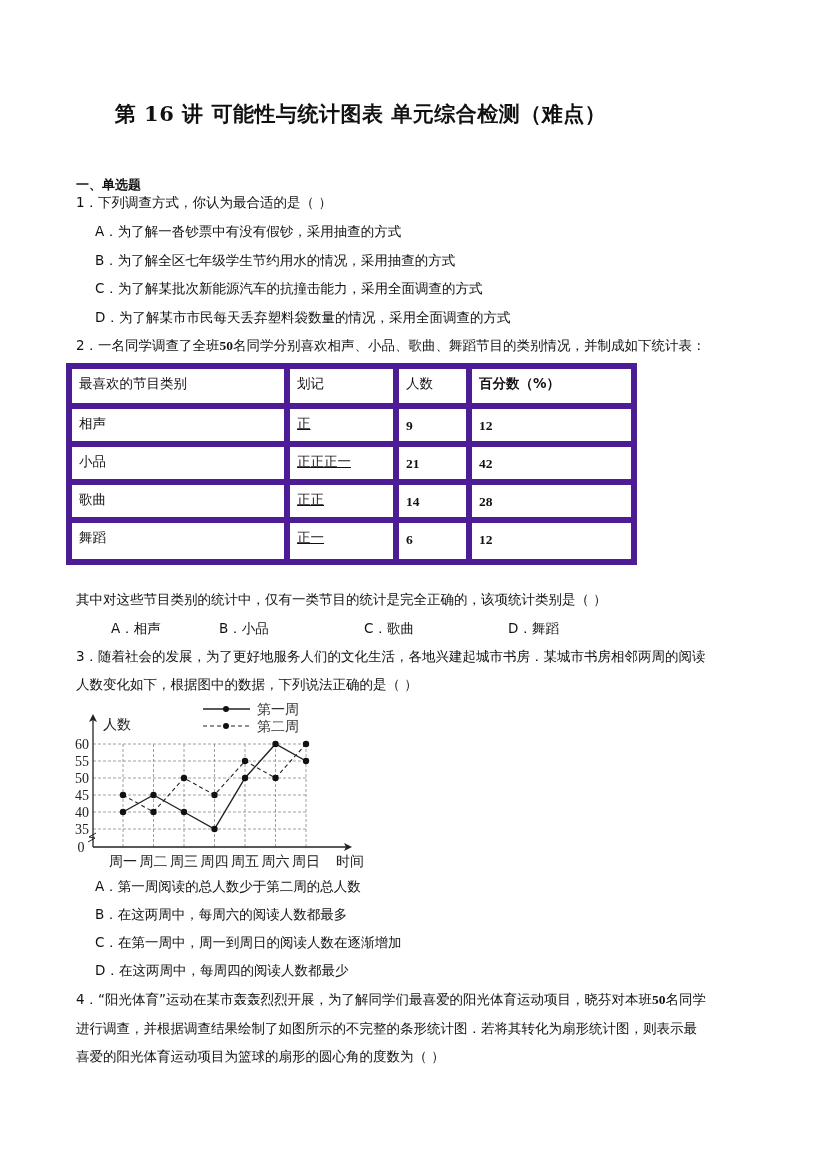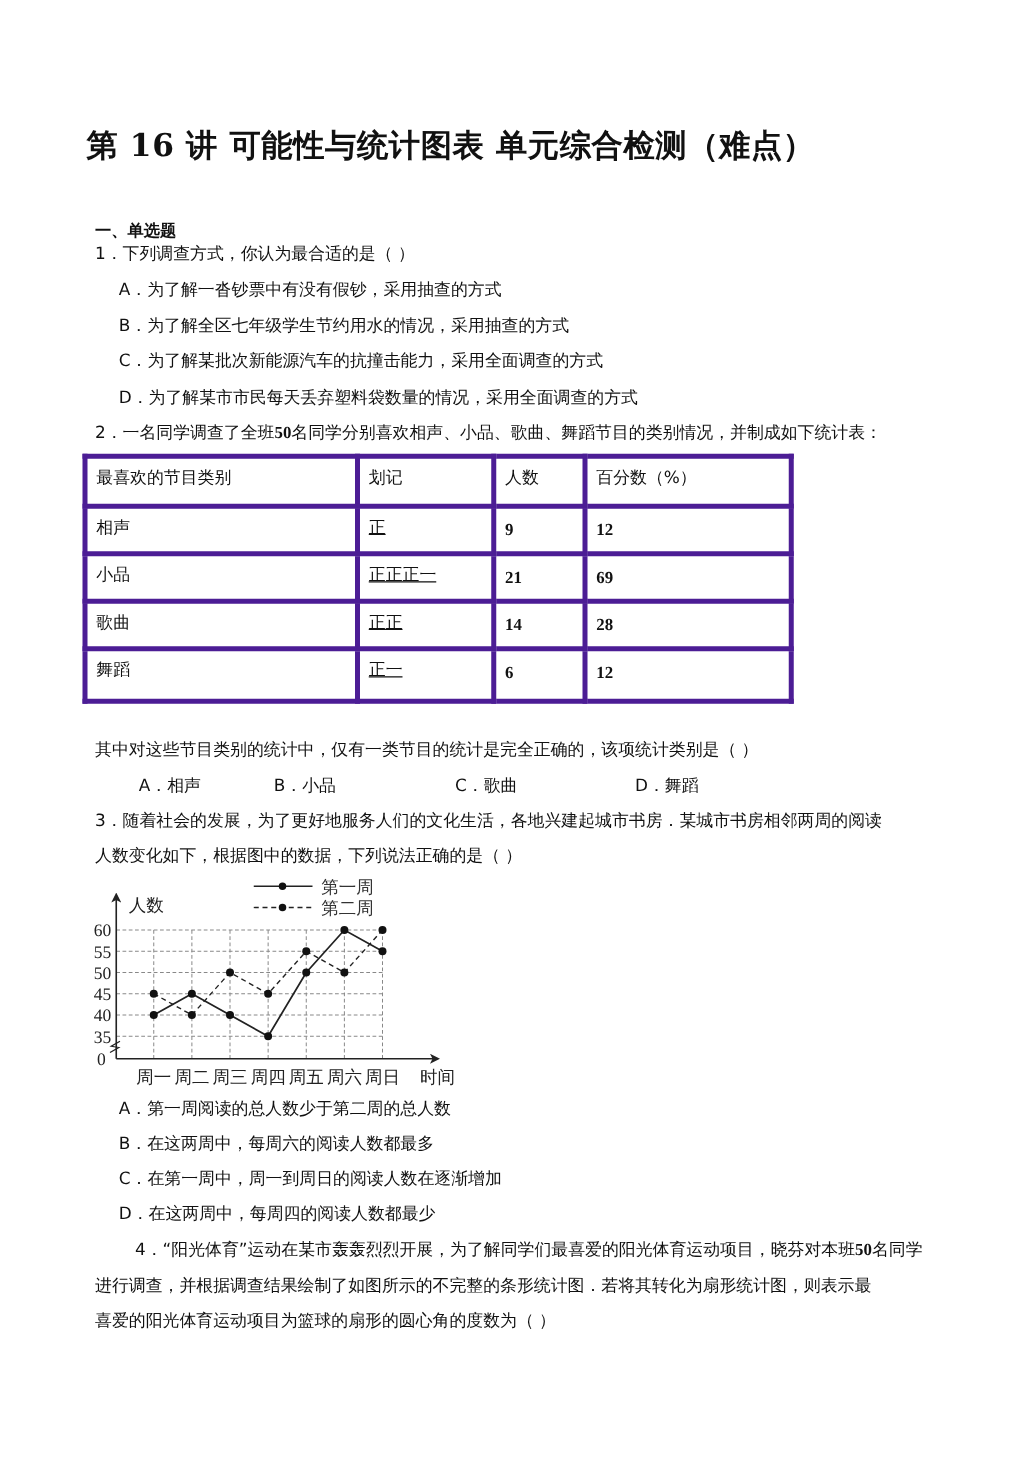--- a/index.html
+++ b/index.html
@@ -1,25 +1,25 @@
 <!DOCTYPE html>
 <html><head>
 <meta charset="utf-8">
 <style>
   html, body { margin: 0; padding: 0; background: #ffffff; }
   body { width: 827px; height: 1169px; position: relative; overflow: hidden;
          font-family: "DejaVu Sans", "Liberation Sans", sans-serif; color: #111; }
   .abs { position: absolute; white-space: nowrap; }
   .title { left: 0; width: 721px; top: 100px; text-align: center; font-family: "DejaVu Serif", "Liberation Serif", serif;
-           font-weight: bold; font-size: 25px; letter-spacing: 0.5px; color: #111; }
+           font-weight: bold; font-size: 21px; letter-spacing: 0.5px; color: #111; }
   .sec { font-weight: bold; font-size: 13px; text-align: center; }
   .t { font-size: 13.5px; }
   .bold { font-weight: bold; font-family: "Liberation Serif", serif; }
   table.stat { position: absolute; left: 66px; top: 363px; border-collapse: collapse; font-size: 13.5px; }
-  table.stat td { border: 4px solid #4c1d95; height: 38px; vertical-align: top; padding: 6px 8px 0 7px; box-sizing: border-box; }
+  table.stat td { border: 6px solid #4c1d95; height: 38px; vertical-align: top; padding: 6px 8px 0 7px; box-sizing: border-box; }
   table.stat td.num { font-weight: bold; font-family: "Liberation Serif", serif; font-size: 13.5px; padding-top: 9px; }
   .tally { text-decoration: underline; }
   svg text { font-family: "Liberation Serif", serif; }
 </style>
 </head>
 <body>
 
 <div class="abs title">第 16 讲 可能性与统计图表 单元综合检测（难点）</div>
 
 <div class="abs sec" style="left:76px; top:176px;">一、单选题</div>
@@ -33,33 +33,33 @@
 <div class="abs t" style="left:76px; top:337px;">
   <span>2．一名同学调查了全班</span><span class="bold">50</span><span>名同学分别喜欢相声、小品、歌曲、舞蹈节目的类别情况，并制成如下统计表：</span>
 </div>
 
 <table class="stat">
   <tbody>
       <tr>
     <td style="width:218px; height:40px;">最喜欢的节目类别</td>
     <td style="width:109px;">划记</td>
     <td style="width:73px;">人数</td>
-    <td style="width:165px;">百分数（%）</td>
+    <td style="width:165px;font-weight:bold;">百分数（%）</td>
   </tr>
   <tr>
     <td>相声</td>
     <td class="tally">正</td>
     <td class="num">9</td>
     <td class="num">12</td>
   </tr>
   <tr>
     <td>小品</td>
     <td class="tally">正正正一</td>
     <td class="num">21</td>
-    <td class="num">69</td>
+    <td class="num">42</td>
   </tr>
   <tr>
     <td>歌曲</td>
     <td class="tally">正正</td>
     <td class="num">14</td>
     <td class="num">28</td>
   </tr>
   <tr>
     <td style="height:42px;margin-top:44px;">舞蹈</td>
     <td class="tally">正一</td>
@@ -148,17 +148,17 @@
       <text x="275.5" y="866" font-size="14" fill="#222" text-anchor="middle">周六</text>
       <text x="306" y="866" font-size="14" fill="#222" text-anchor="middle">周日</text>
     </g>
 </svg>
 
 <div class="abs t" style="left:95px; top:878px;">A．第一周阅读的总人数少于第二周的总人数</div>
 <div class="abs t" style="left:95px; top:906px;">B．在这两周中，每周六的阅读人数都最多</div>
 <div class="abs t" style="left:95px; top:934px;">C．在第一周中，周一到周日的阅读人数在逐渐增加</div>
 <div class="abs t" style="left:95px; top:962px;">D．在这两周中，每周四的阅读人数都最少</div>
 
-<div class="abs t" style="left:76px; top:991px;margin-left:32px;">
+<div class="abs t" style="left:76px; top:991px;">
   <span>4．“阳光体育”运动在某市轰轰烈烈开展，为了解同学们最喜爱的阳光体育运动项目，晓芬对本班</span><span class="bold">50</span><span>名同学</span>
 </div>
 <div class="abs t" style="left:76px; top:1020px;">进行调查，并根据调查结果绘制了如图所示的不完整的条形统计图．若将其转化为扇形统计图，则表示最</div>
 <div class="abs t" style="left:76px; top:1048px;">喜爱的阳光体育运动项目为篮球的扇形的圆心角的度数为（    ）</div>
 
 </body></html>

